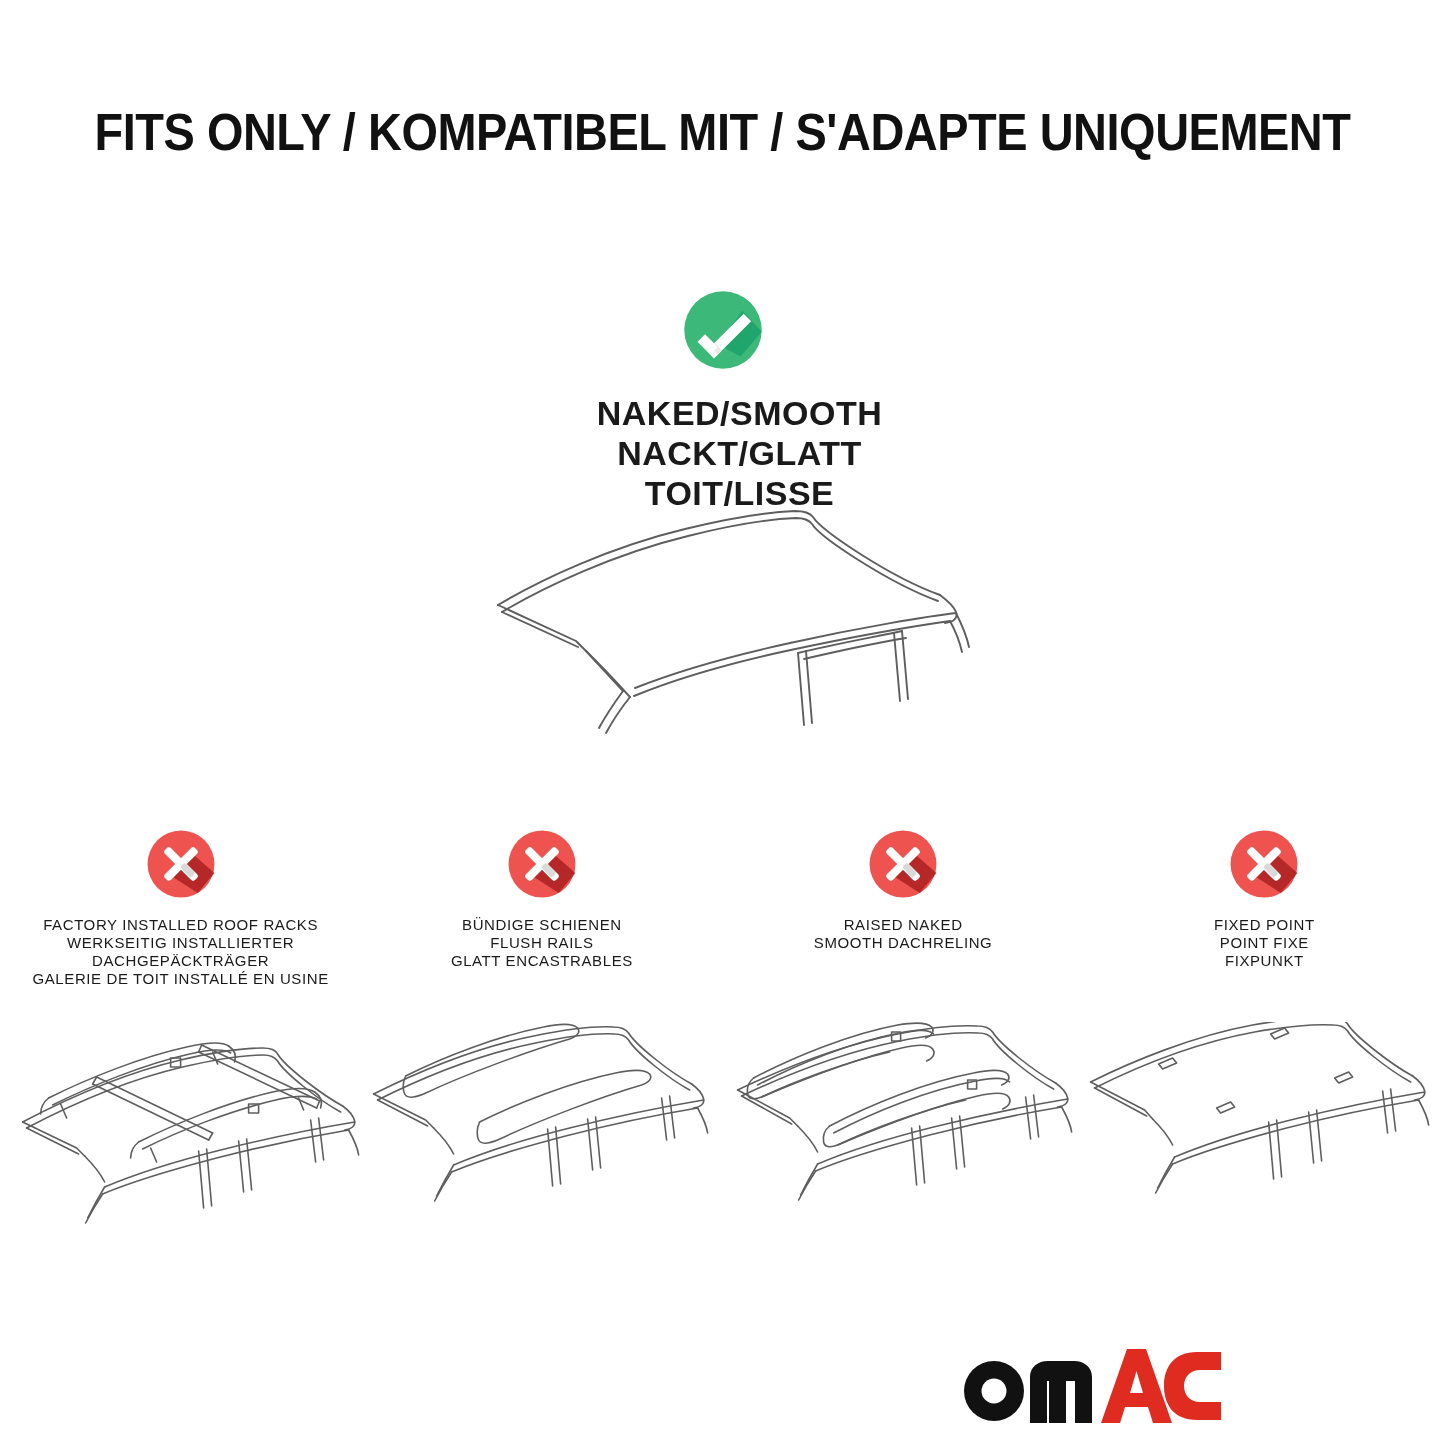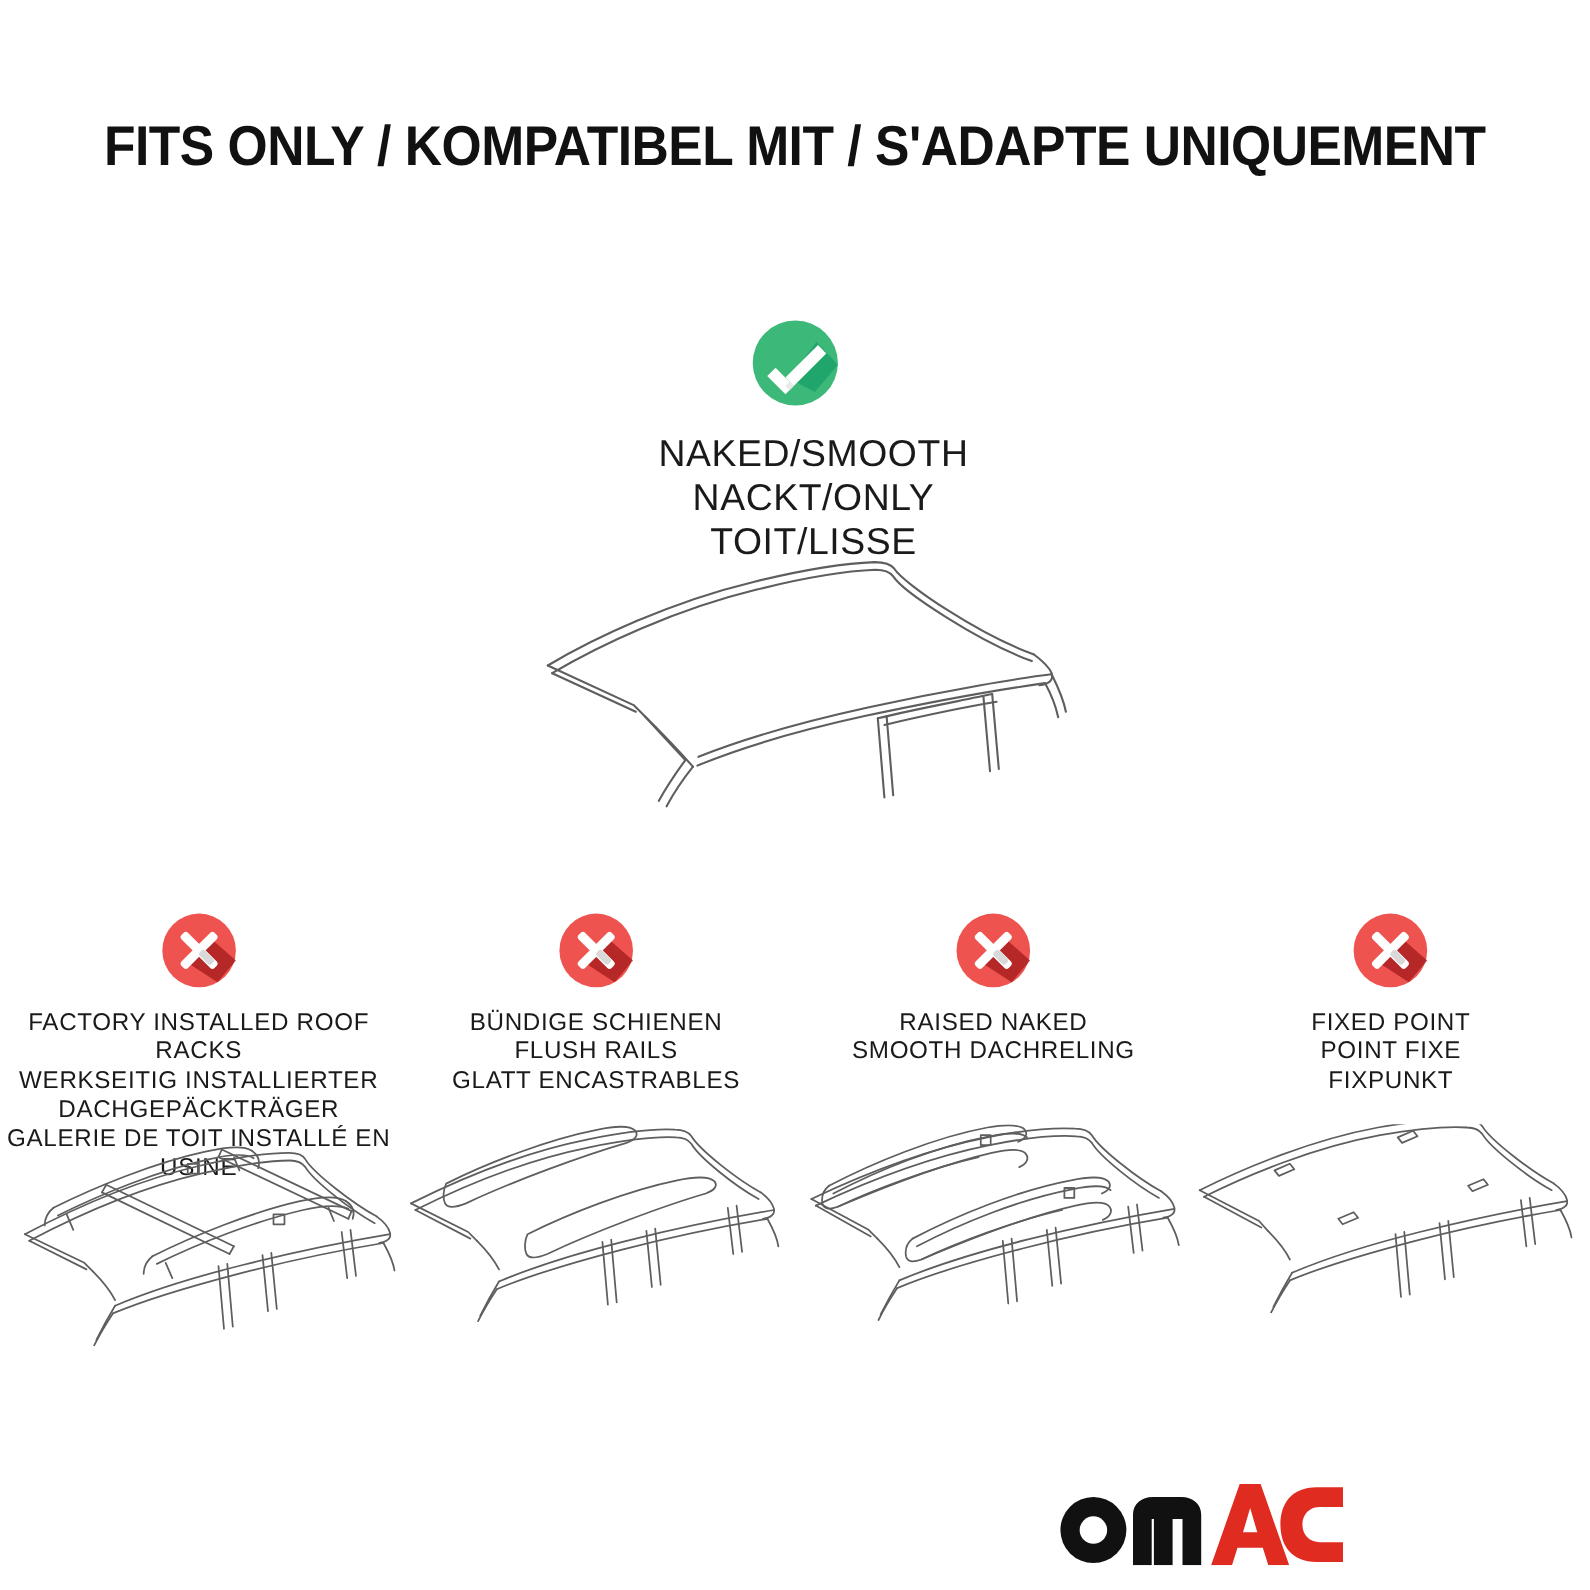--- a/index.html
+++ b/index.html
@@ -53,21 +53,21 @@
     position: relative;
   }
   .badge svg { display: block; width: 100%; height: 100%; }
 
   .ok-labels {
     margin-top: 19px;
     font-size: 34px;
     line-height: 1.18;
     letter-spacing: 0.5px;
     color: #1a1a1a;
-    font-weight: 400;
+    font-weight: 700;
     padding-left: 34px;
   }
 
   
   .hero-roof {
     position: absolute;
     left: 470px;
     top: 485px;
     width: 520px;
     height: 270px;
@@ -89,21 +89,21 @@
   }
   .no-badge {
     width: 76px;
     height: 76px;
     margin: 0 auto;
   }
   .no-badge svg { display: block; width: 100%; height: 100%; }
 
   .no-labels {
     margin-top: 14px;
-    font-size: 22px;
+    font-size: 15px;
     line-height: 1.2;
     letter-spacing: 0.6px;
     color: #1a1a1a;
     white-space: nowrap;
   }
   .no-labels.wrap { white-space: normal; padding: 0 6px; }
 
   
   .bottom-roofs {
     position: absolute;
@@ -147,21 +147,21 @@
         <circle cx="50" cy="50" r="44" fill="#3cb878"></circle>
         <path d="M72 28 L94 52 L70 80 L44 66 Z" fill="#17a06a" opacity="0.75"></path>
         <path d="M73.5 31.5 l8.5 8.6 -33.6 33.6 -8.6 -8.6 z" fill="#ffffff"></path>
         <path d="M48.4 73.7 l-8.6 8.6 -18.8 -18.9 8.6 -8.6 z" fill="#ffffff"></path>
         <path d="M44 69.5 l4.4 4.2 -4.4 4.4 -4.4 -4.4 z" fill="#e9e9e9"></path>
       </svg>
     </div>
 
     <div class="ok-labels">
       <div>NAKED/SMOOTH</div>
-      <div>NACKT/ONLY</div>
+      <div>NACKT/GLATT</div>
       <div>TOIT/LISSE</div>
     </div>
   </div>
 
   <div class="hero-roof">
     <svg viewBox="0 0 520 270" xmlns="http://www.w3.org/2000/svg">
       <g fill="none" stroke="#5e5e5e" stroke-width="1.9" stroke-linecap="round" stroke-linejoin="round">
 
         <path d="M28 120 C70 95 140 62 215 44 C260 33 300 27 325 26 C335 26 340 28 343 32
                  C352 46 420 92 470 110"></path>

